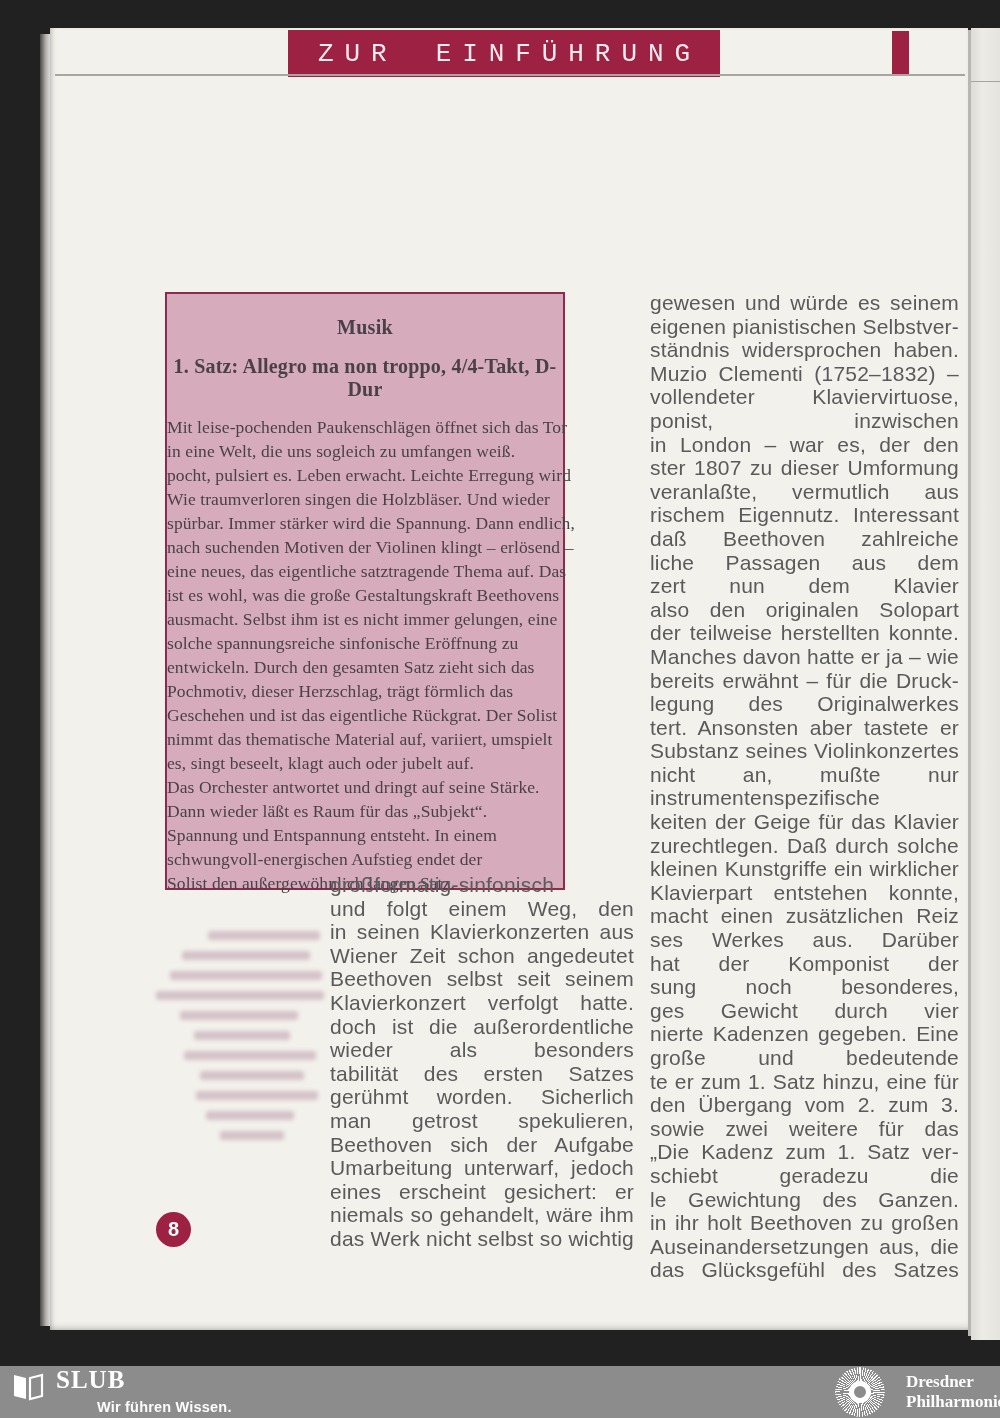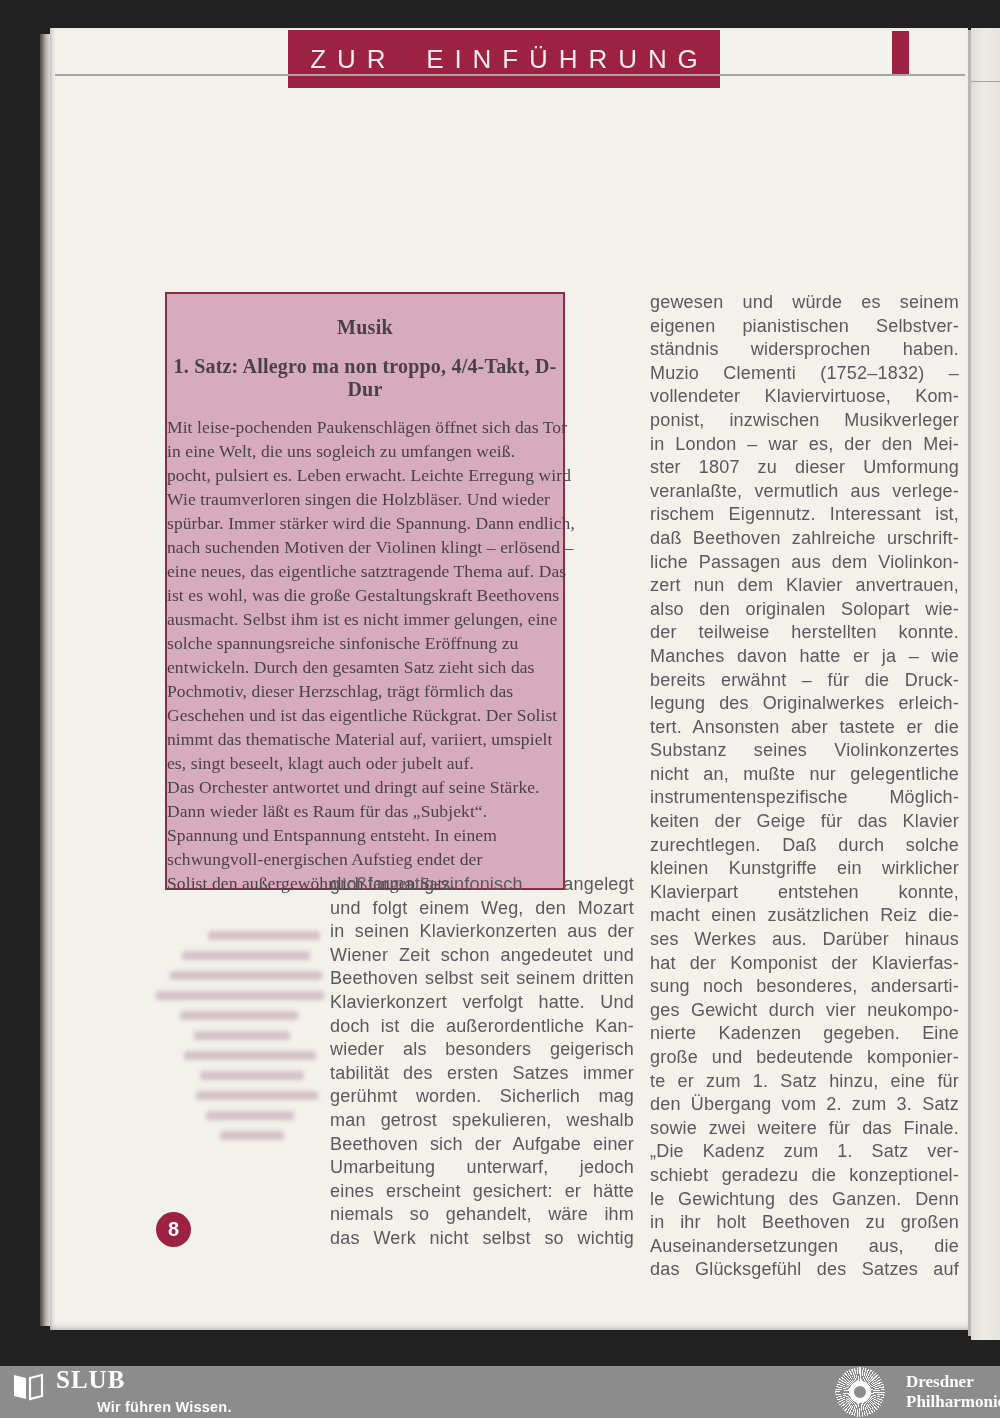--- a/index.html
+++ b/index.html
@@ -23,23 +23,23 @@
   
   .edge-divider{position:absolute;left:968px;top:30px;width:3px;height:1306px;background:#b9b7b3;}
   .next-strip{
     position:absolute;left:971px;top:28px;width:29px;height:1312px;
     background:linear-gradient(to right,#dedcd7,#edebe6 40%,#e6e4df);
   }
   .next-strip-rule{position:absolute;left:971px;top:81px;width:29px;height:1px;background:#a6a4a0;}
 
   
   .banner{
-    position:absolute;left:288px;top:30px;width:432px;height:58px;
+    position:absolute;left:288px;top:30px;width:432px;height:47px;
     background:var(--c-accent,#9d2142);
-    display:flex;align-items:center;justify-content:center;
+    display:flex;align-items:center;justify-content:center;font-family:Liberation Mono, monospace;
   }
   .banner span{
     color:#f7ebef;font-size:26px;font-weight:400;
     letter-spacing:.42em;word-spacing:.45em;padding-left:.42em;
     white-space:nowrap;
   }
   .banner-frag{
     position:absolute;left:892px;top:31px;width:17px;height:44px;
     background:var(--c-accent,#9d2142);
   }
@@ -58,21 +58,21 @@
   }
   .box-subtitle{
     text-align:center;font-weight:bold;font-size:20px;margin-bottom:14px;letter-spacing:.2px;
   }
   .box-body .cline{
     font-size:17.5px;line-height:24px;white-space:nowrap;letter-spacing:.1px;
   }
 
   
   .col{
-    position:absolute;color:#5a5a5a;font-size:18px;letter-spacing:.2px;
+    position:absolute;color:#5a5a5a;font-size:21px;letter-spacing:.2px;
   }
   .col .jline{
     text-align:justify;text-align-last:justify;line-height:23.6px;height:23.6px;overflow:hidden;
   }
   .col-left{left:280px;top:845px;width:304px;}
   .col-right{left:600px;top:263px;width:309px;}
 
   
   .ghost{position:absolute;left:104px;top:903px;width:170px;filter:blur(2px);opacity:.55;}
   .ghost div{height:9px;margin:0 0 11px auto;background:#bb9dab;border-radius:2px;}

